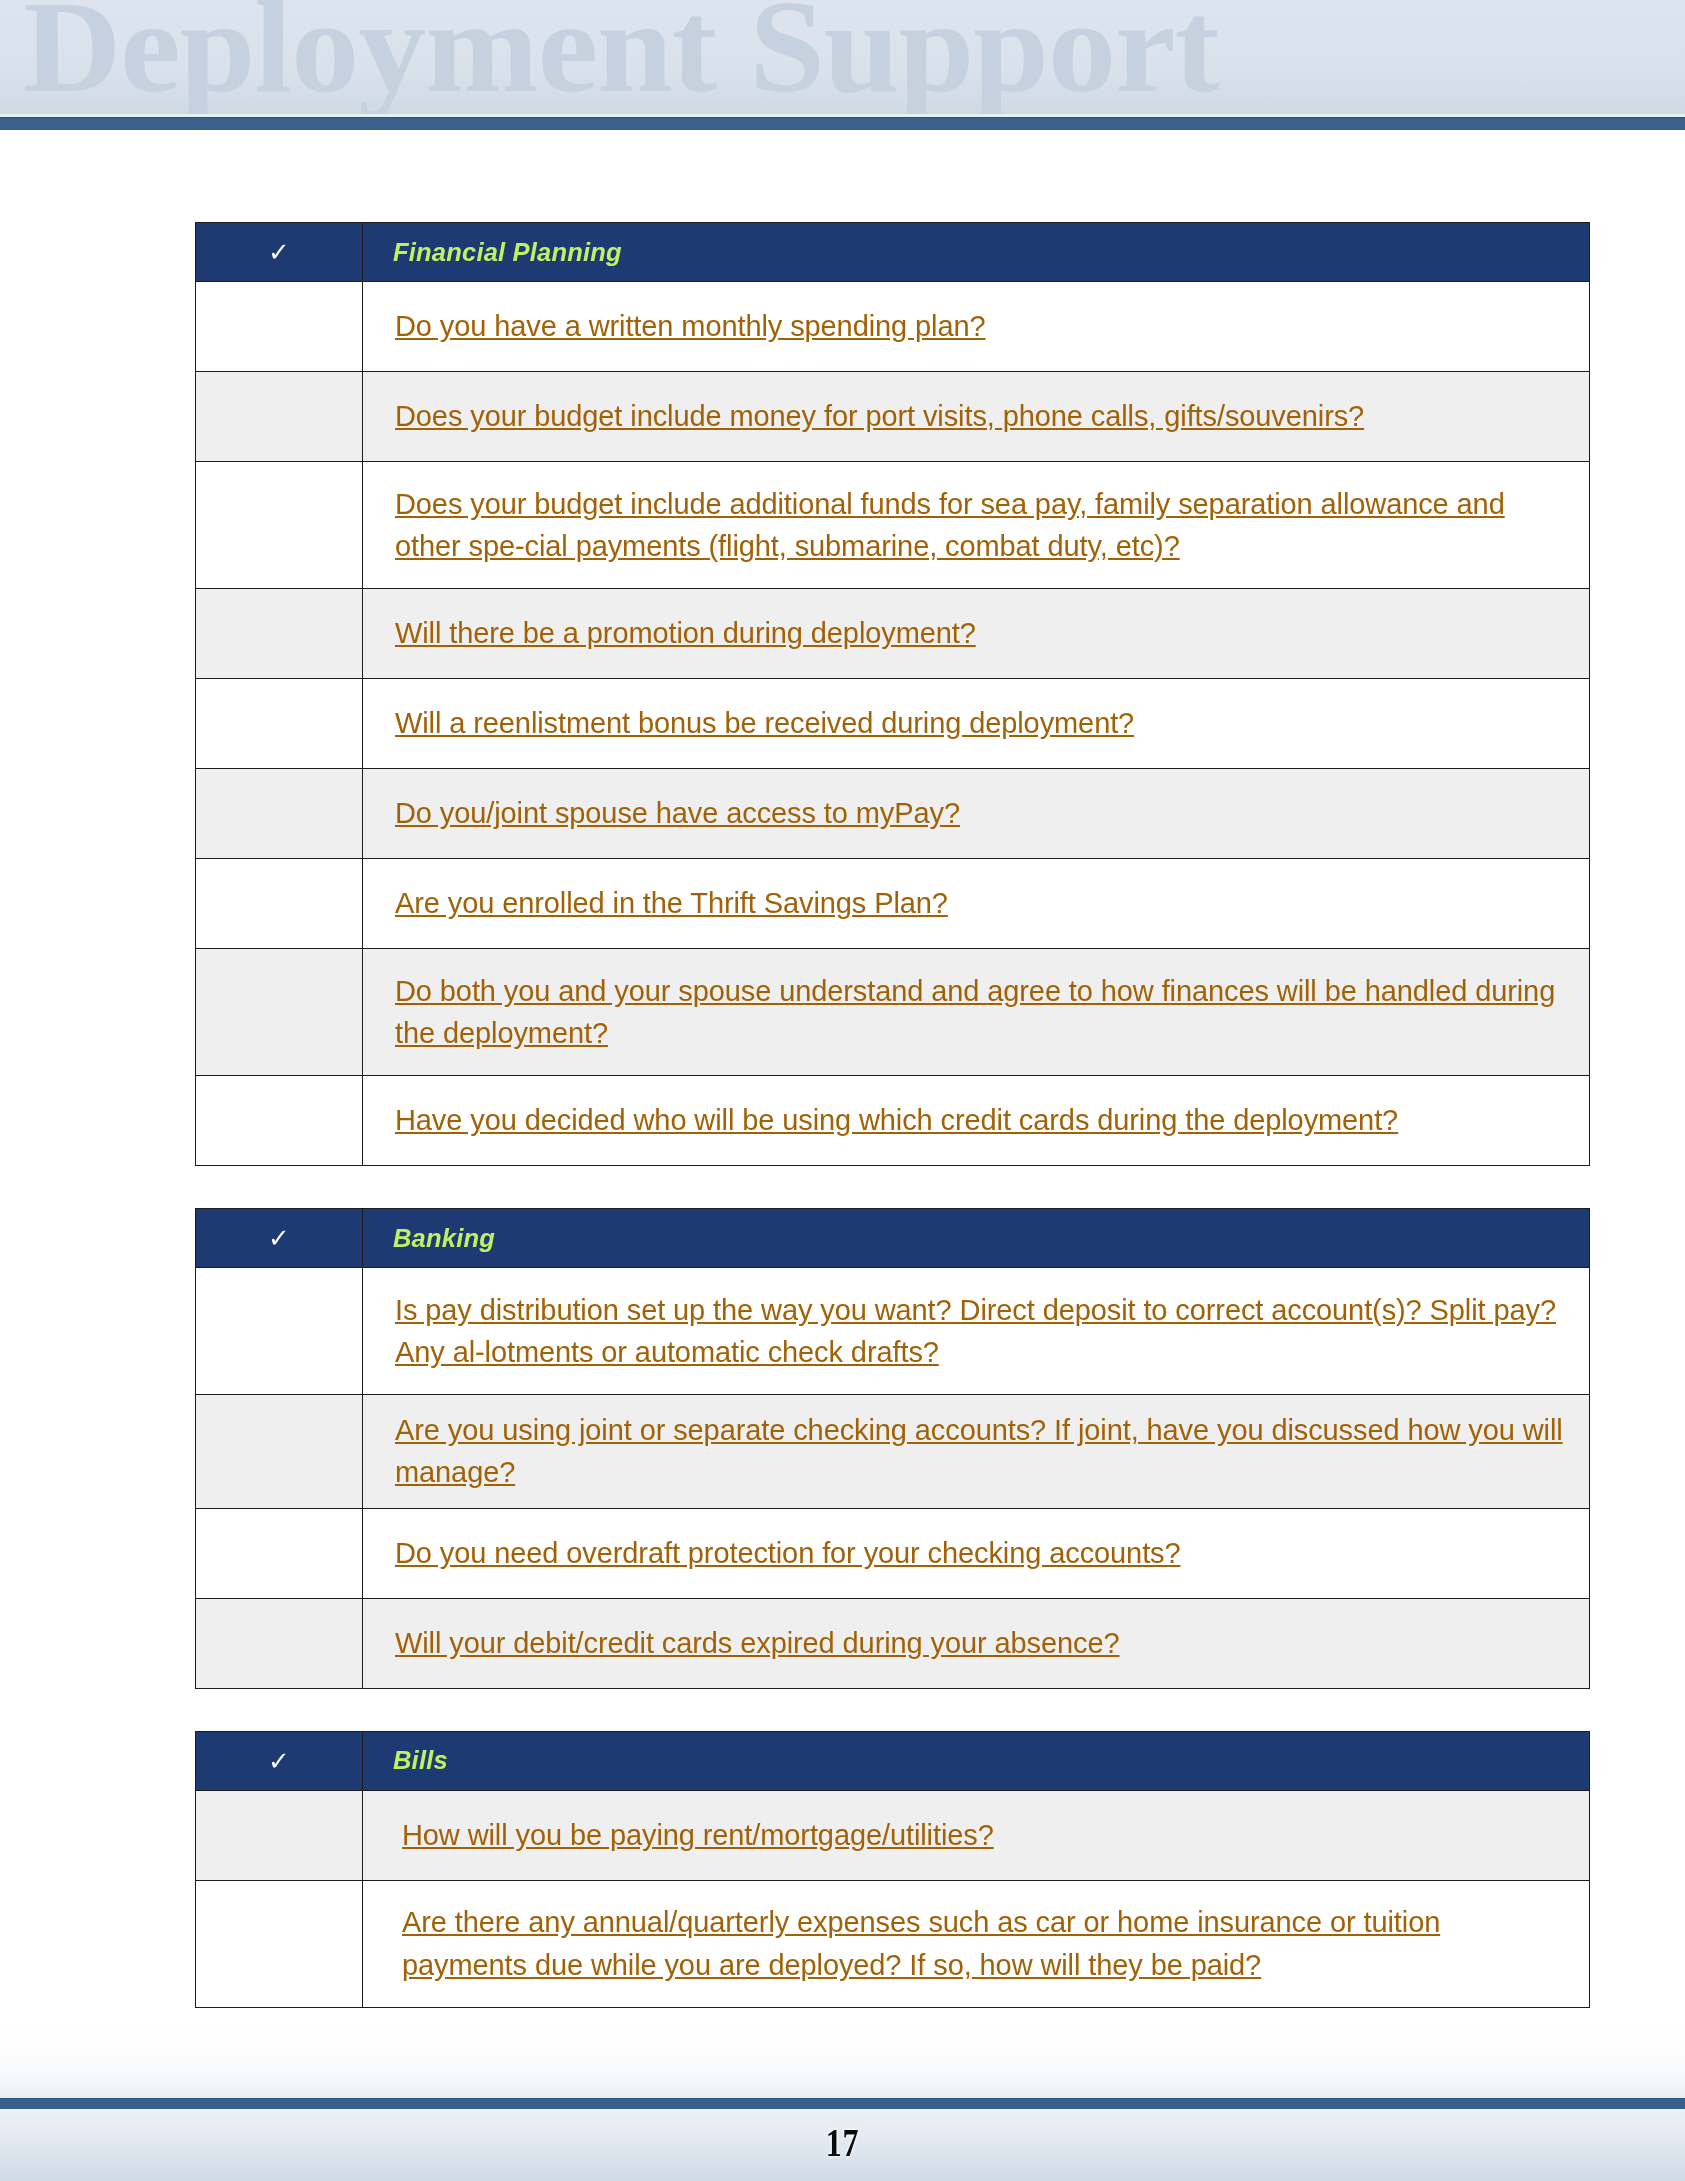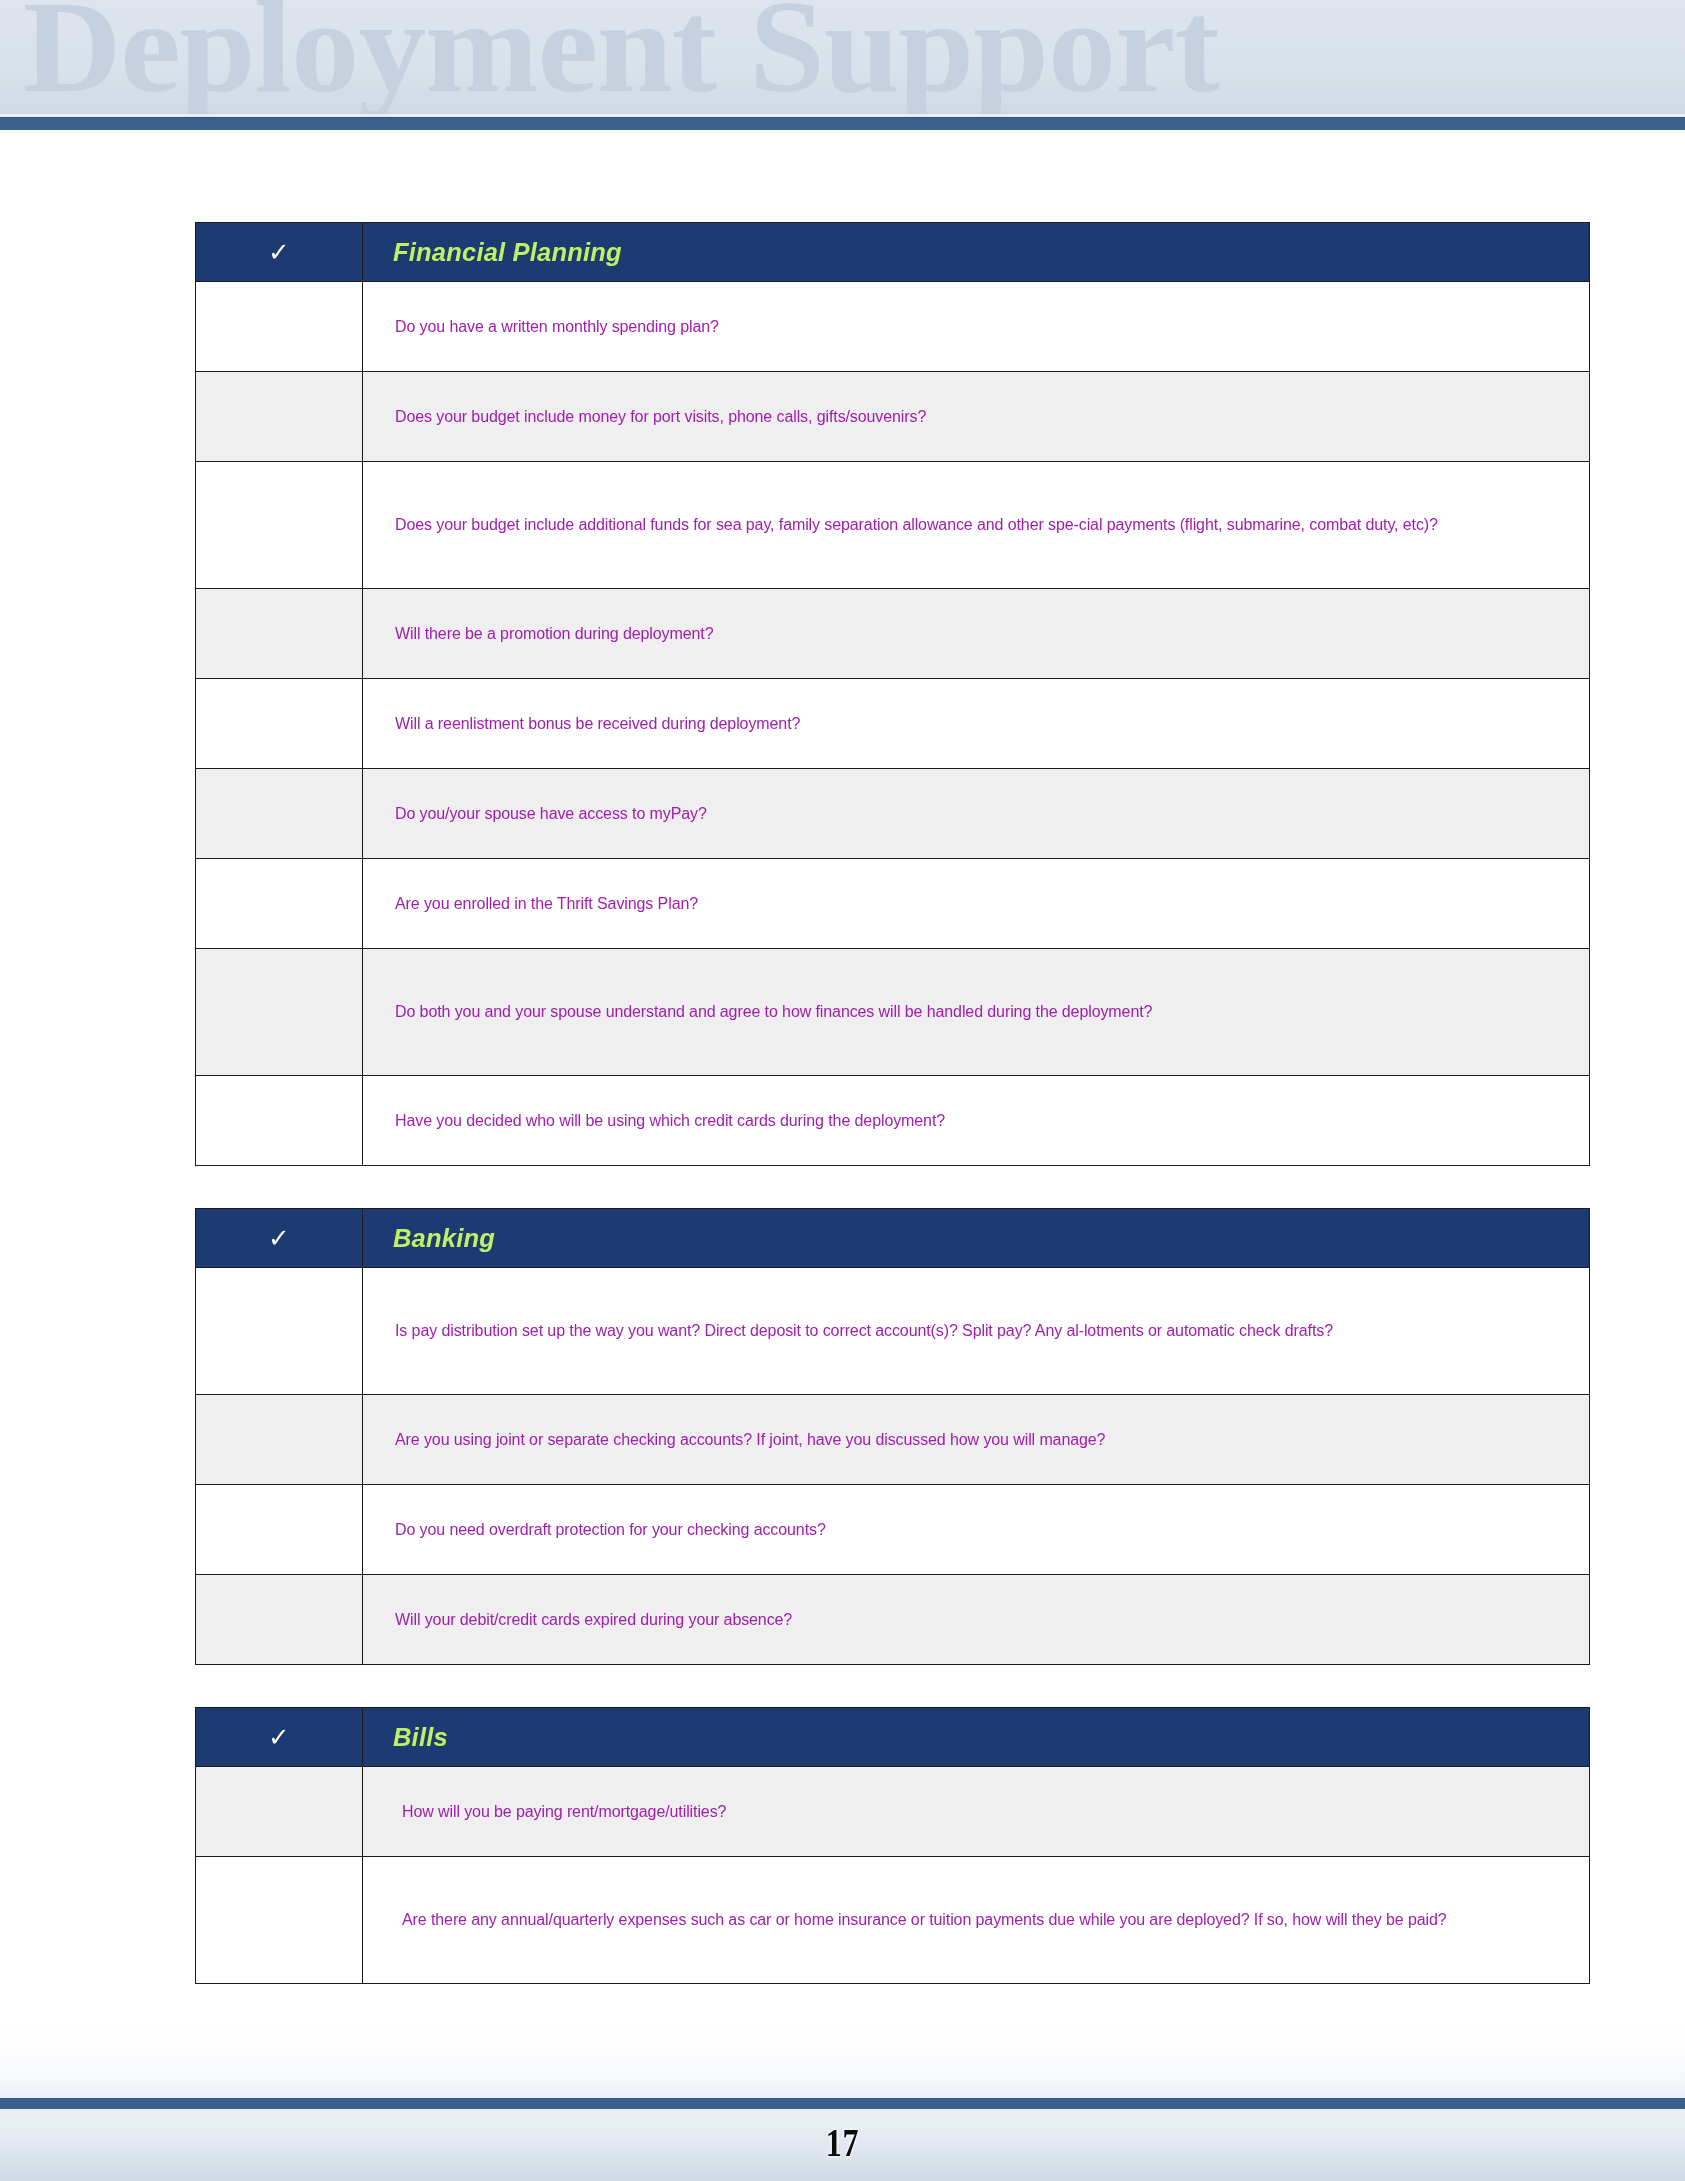--- a/index.html
+++ b/index.html
@@ -114,25 +114,26 @@
     vertical-align: middle;
   }
   .q-row.shade td { background: #efefef; margin-left: 16px; }
   .q-row.plain td { background: #ffffff; }
 
   td.cell-check {
     height: 100%;
   }
   td.cell-text {
     padding: 14px 23px 14px 32px !important;
-    font-size: 16px;
+    font-size: 29px;
     line-height: 1.46;
-    color: #a21caf;
+    color: #a16207;
     font-weight: 400;
     letter-spacing: -0.1px;
+    text-decoration: underline;
   }
   .checklist-table.indented td.cell-text {
     padding-left: 39px !important;
   }
 
   .r1 td { height: 61px; }
   .r2 td { height: 98px; }
 
   
   .page-footer {
@@ -223,21 +224,21 @@
           <tr class="q-row shade r1">
             <td class="cell-check"></td>
             <td class="cell-text">Will there be a promotion during deployment?</td>
           </tr>
           <tr class="q-row plain r1">
             <td class="cell-check"></td>
             <td class="cell-text">Will a reenlistment bonus be received during deployment?</td>
           </tr>
           <tr class="q-row shade r1">
             <td class="cell-check"></td>
-            <td class="cell-text">Do you/your spouse have access to myPay?</td>
+            <td class="cell-text">Do you/joint spouse have access to myPay?</td>
           </tr>
           <tr class="q-row plain r1">
             <td class="cell-check"></td>
             <td class="cell-text">Are you enrolled in the Thrift Savings Plan?</td>
           </tr>
           <tr class="q-row shade r2">
             <td class="cell-check"></td>
             <td class="cell-text">Do both you and your spouse understand and agree to how finances will be handled during the deployment?</td>
           </tr>
           <tr class="q-row plain r1">

